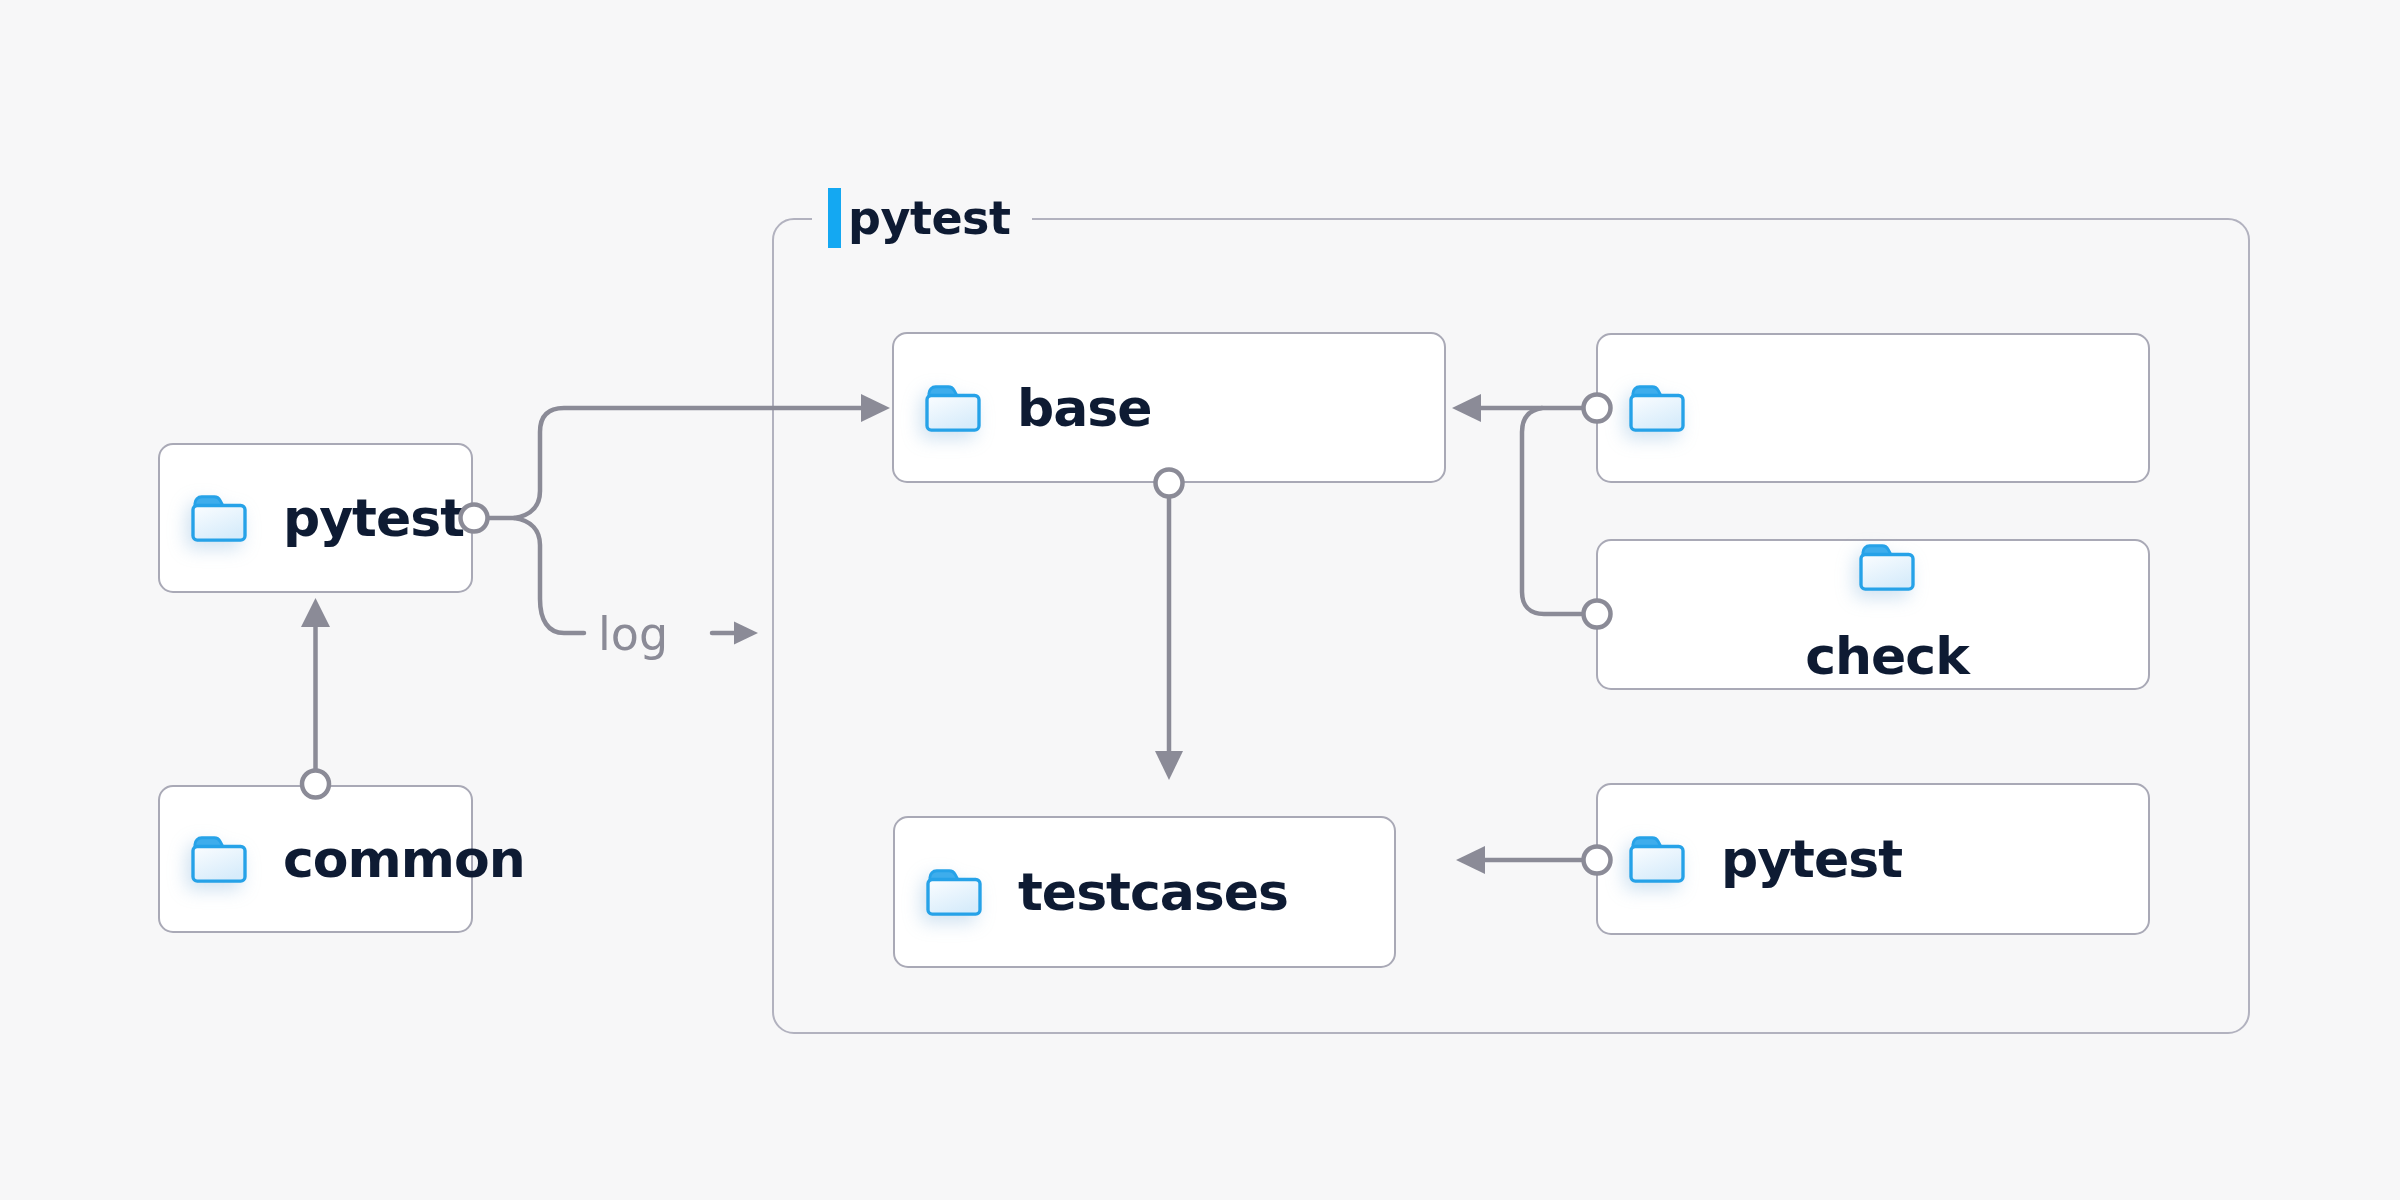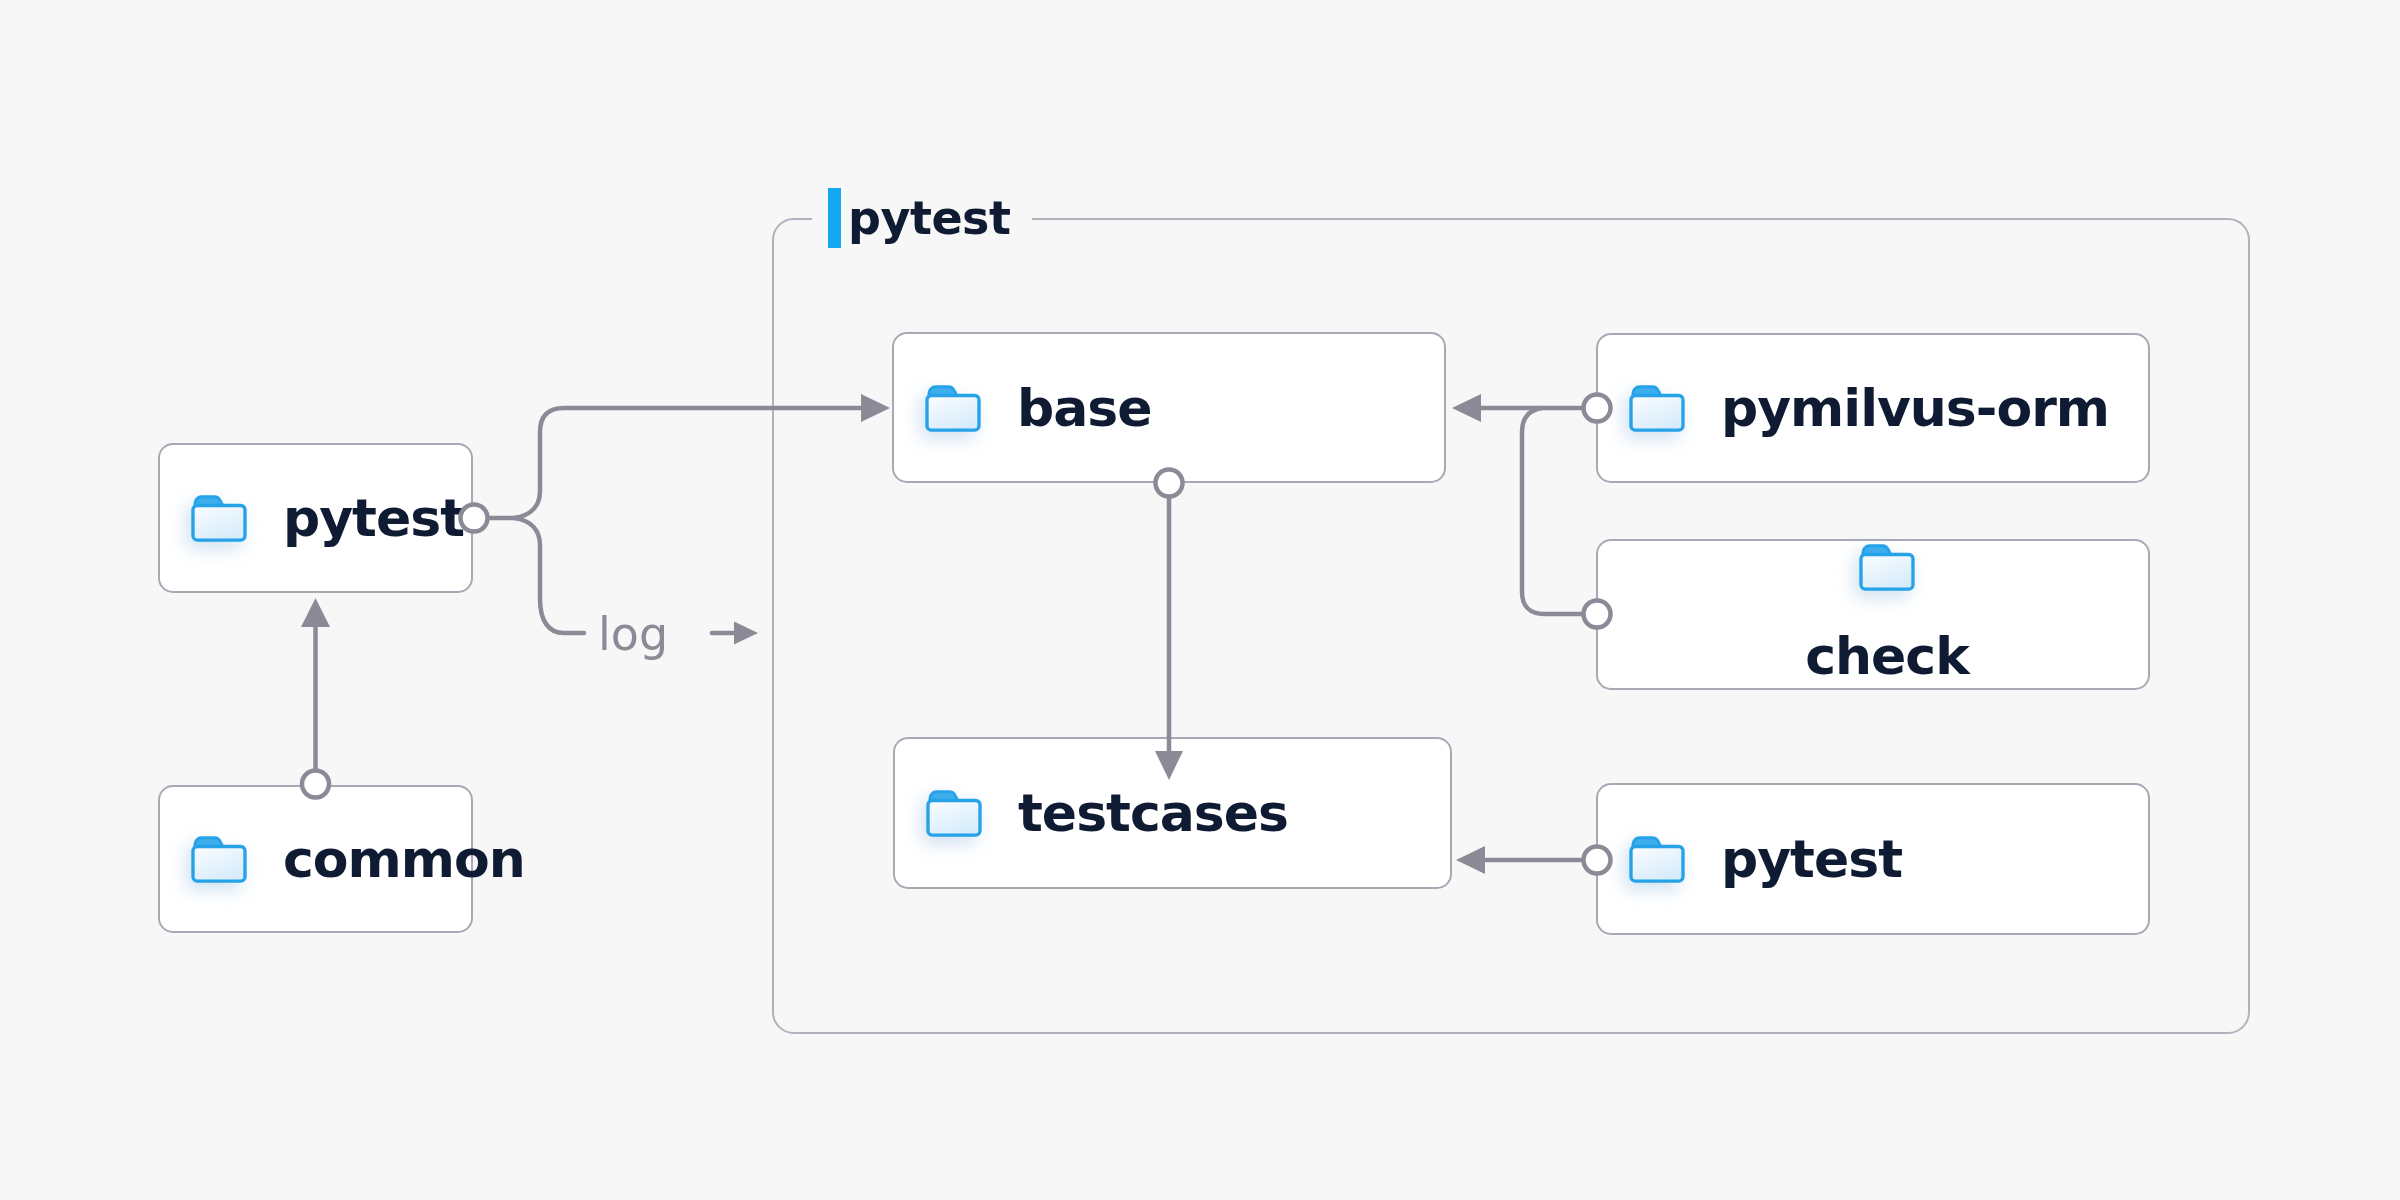--- a/index.html
+++ b/index.html
@@ -39,21 +39,21 @@
     font-size:52px;font-weight:700;color:#0e1b33;letter-spacing:-1px;
     white-space:nowrap;
   }
   .folder{flex:0 0 auto;filter:drop-shadow(-5px 7px 9px rgba(100,160,210,0.30));}
 
   .n-utils     {left:158px; top:443px; width:315px; height:150px;}
   .n-config    {left:158px; top:785px; width:315px; height:148px;}
   .n-base      {left:892px; top:332px; width:554px; height:151px;}
   .n-pymilvus  {left:1596px;top:333px; width:554px; height:150px;}
   .n-check     {left:1596px;top:539px; width:554px; height:151px;flex-direction:column;}
-  .n-testcases {left:893px; top:737px; width:559px; height:152px;}
+  .n-testcases {left:893px; top:816px; width:503px; height:152px;}
   .n-common    {left:1596px;top:783px; width:554px; height:152px;}
 
   
   svg.wires{position:absolute;left:0;top:0;z-index:3;pointer-events:none;}
   .edge-label-text{
     font-size:46px;font-weight:500;fill:#8b8b97;
     font-family:"DejaVu Sans","Liberation Sans",sans-serif;
   }
 </style>
 </head>
@@ -90,21 +90,20 @@
       <rect x="5" y="14" width="54" height="36" rx="4.5" fill="url(#folder-grad)" stroke="#26a2e8" stroke-width="3.5"></rect>
     </svg>
     <span class="node-label">base</span>
   </div>
 
   <div class="node n-pymilvus">
     <svg class="folder" width="62" height="52" viewBox="0 0 64 54">
       <path d="M7,17 v-5 a7,7 0 0 1 7,-7 h13 a7,7 0 0 1 6.2,3.7 l3.3,6.3 z" fill="#3eadec" stroke="#26a2e8" stroke-width="3"></path>
       <rect x="5" y="14" width="54" height="36" rx="4.5" fill="url(#folder-grad)" stroke="#26a2e8" stroke-width="3.5"></rect>
     </svg>
-    <span class="node-label">pymilvus-orm</span>
   </div>
 
   <div class="node n-check">
     <svg class="folder" width="62" height="52" viewBox="0 0 64 54">
       <path d="M7,17 v-5 a7,7 0 0 1 7,-7 h13 a7,7 0 0 1 6.2,3.7 l3.3,6.3 z" fill="#3eadec" stroke="#26a2e8" stroke-width="3"></path>
       <rect x="5" y="14" width="54" height="36" rx="4.5" fill="url(#folder-grad)" stroke="#26a2e8" stroke-width="3.5"></rect>
     </svg>
     <span class="node-label">check</span>
   </div>
 

